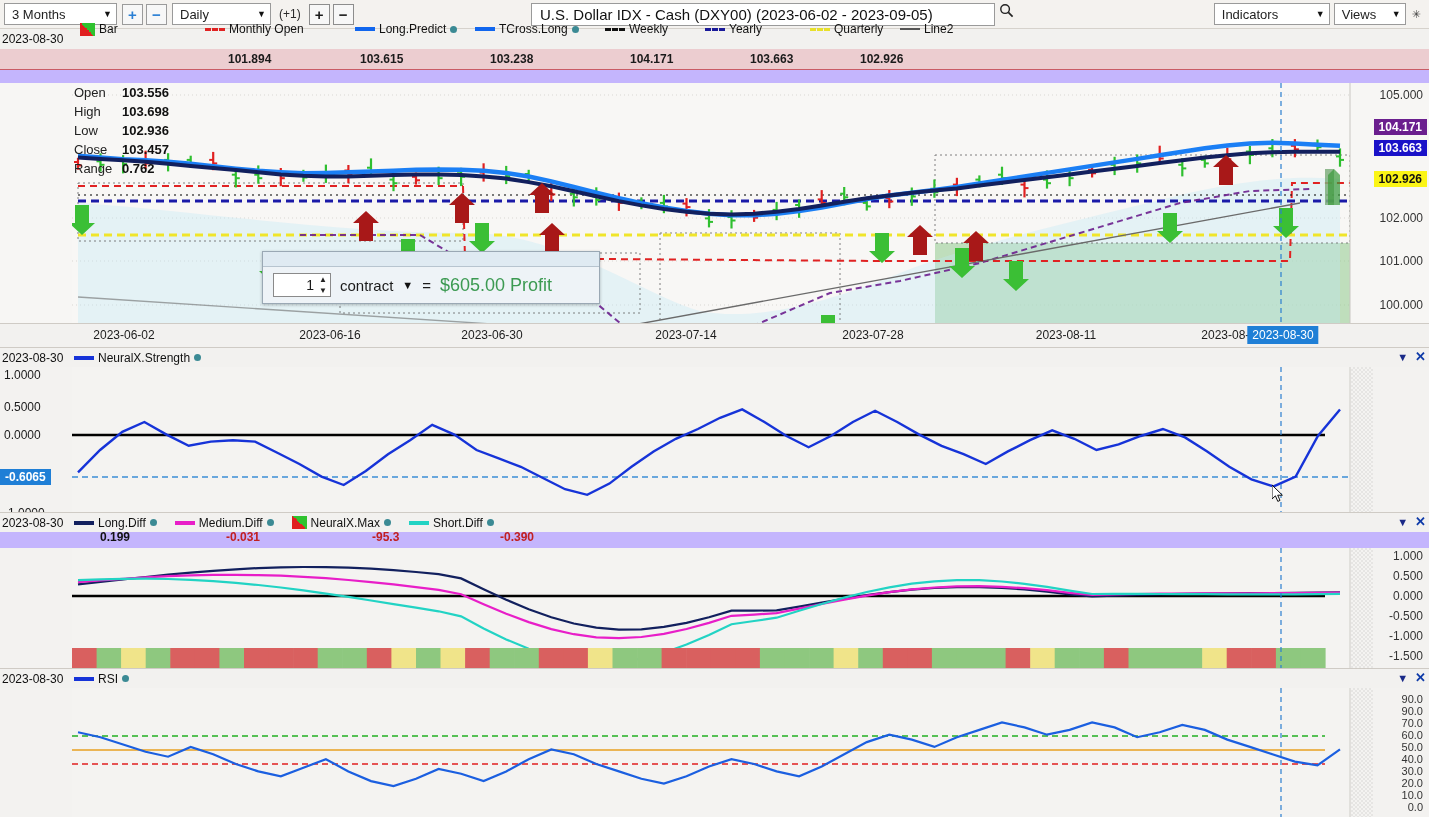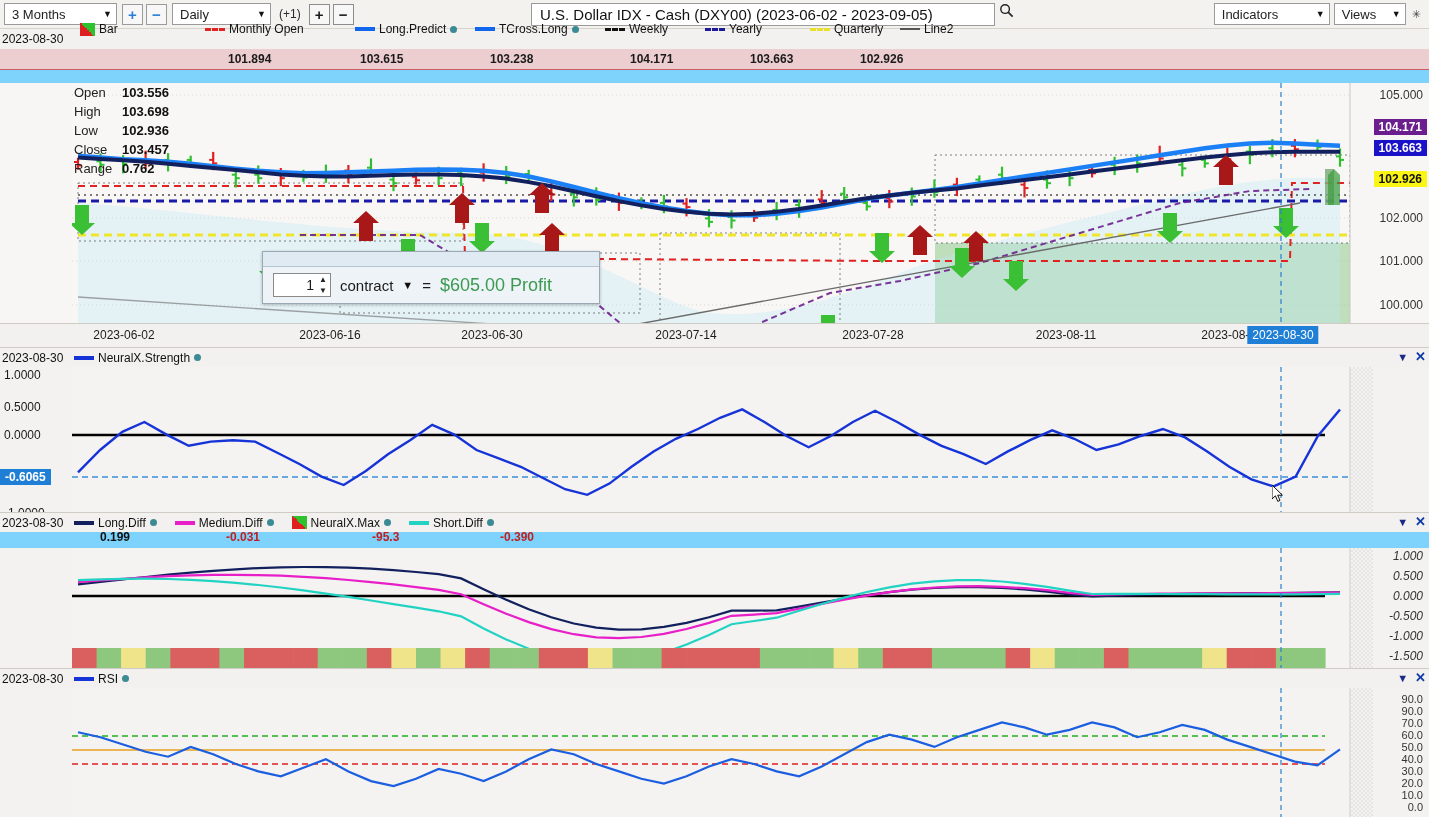--- a/index.html
+++ b/index.html
@@ -40,21 +40,21 @@
     height: 23px; min-width: 464px; background: #fff; border: 1px solid #9a9a9a;
     display: flex; align-items: center; padding: 0 8px;
     font-size: 15px; color: #111; cursor: text;
   }
   .search-ico { width: 22px; display: flex; align-items: center; justify-content: center;
      font-size: 16px; color: #333; cursor: pointer; }
   .tb-right { margin-left: auto; display: flex; align-items: center; gap: 4px; padding-right: 2px;}
   .star { color: #444; font-size: 11px; padding: 0 2px; cursor: pointer;}
 
   
-  .panel { position: absolute; left: 0; width: 1429px; background: #7dd3fc; }
+  .panel { position: absolute; left: 0; width: 1429px; background: #c4b5fd; }
   .pnl-head {
     position: relative; height: 20px;
     display: flex; align-items: center;
     font-size: 12px; color: #111;
     background: #f2f1ef;
     border-top: 1px solid #cfcbc5;
   }
   .pnl-date { width: 74px; padding-left: 2px; font-size: 12px; color: #101010; }
   .legend { display: flex; align-items: center; gap: 0px; }
   .leg { display: flex; align-items: center; gap: 4px; margin-right: 18px; white-space: nowrap;}
@@ -604,21 +604,21 @@
         <span class="x">✕</span>
       </div>
     </div>
     <div id="diff-values" style="position:absolute;left:74px;top:18px;height:17px;">
         <span style="position:absolute;left:26px;font-size:12px;font-weight:bold;color:#111111;">0.199</span>
         <span style="position:absolute;left:152px;font-size:12px;font-weight:bold;color:#c12020;">-0.031</span>
         <span style="position:absolute;left:298px;font-size:12px;font-weight:bold;color:#c12020;">-95.3</span>
         <span style="position:absolute;left:426px;font-size:12px;font-weight:bold;color:#c12020;">-0.390</span>
       </div>
 
-    <div class="plot" style="position:absolute;left:0;top:36px;width:1429px;height:128px;font-style:italic;">
+    <div class="plot" style="position:absolute;left:0;top:36px;width:1429px;height:128px;">
       <svg width="1429" height="128" style="position:absolute;left:0;top:0;">
         <rect x="0" y="0" width="1429" height="128" fill="#f3f2f0"></rect>
         <rect x="72" y="0" width="1278" height="128" fill="#f4f3f1"></rect>
         <line x1="72" y1="48" x2="1325" y2="48" stroke="#000" stroke-width="2.5"></line>
         <polyline id="sr-long" fill="none" stroke="#12205e" stroke-width="2.2" points="78.0,36.4 100.5,33.9 123.1,31.4 145.6,29.0 168.1,26.7 190.7,24.6 213.2,22.8 235.8,21.3 258.3,20.1 280.8,19.3 303.4,19.0 325.9,19.1 348.4,19.6 371.0,20.6 393.5,22.1 416.0,24.0 438.6,26.2 461.1,30.4 483.6,41.3 506.2,51.7 528.7,61.2 551.3,69.2 573.8,75.5 596.3,79.6 618.9,81.6 641.4,81.3 663.9,78.9 686.5,74.8 709.0,69.2 731.5,62.6 754.1,62.6 776.6,62.4 799.1,58.6 821.7,54.7 844.2,50.8 866.8,47.2 889.3,44.2 911.8,41.7 934.4,40.0 956.9,39.1 979.4,39.1 1002.0,39.9 1024.5,41.4 1047.0,43.6 1069.6,46.3 1092.1,48.4 1114.6,47.6 1137.2,46.8 1159.7,46.3 1182.3,45.9 1204.8,45.5 1227.3,45.3 1249.9,45.1 1272.4,45.0 1294.9,44.9 1317.5,44.7 1340.0,44.4"></polyline>
         <polyline id="sr-medium" fill="none" stroke="#e81ec8" stroke-width="2.2" points="78.0,34.2 100.5,32.4 123.1,30.8 145.6,29.4 168.1,28.2 190.7,27.4 213.2,26.9 235.8,26.8 258.3,27.1 280.8,27.7 303.4,28.8 325.9,30.2 348.4,32.0 371.0,34.1 393.5,36.4 416.0,39.1 438.6,41.8 461.1,46.2 483.6,56.2 506.2,65.7 528.7,74.1 551.3,81.1 573.8,86.2 596.3,89.3 618.9,90.2 641.4,89.0 663.9,85.9 686.5,81.0 709.0,74.9 731.5,67.8 754.1,66.6 776.6,65.1 799.1,60.6 821.7,56.0 844.2,51.6 866.8,47.6 889.3,44.2 911.8,41.4 934.4,39.5 956.9,38.4 979.4,38.2 1002.0,38.8 1024.5,40.2 1047.0,42.2 1069.6,44.8 1092.1,46.9 1114.6,46.4 1137.2,46.0 1159.7,45.7 1182.3,45.5 1204.8,45.4 1227.3,45.3 1249.9,45.3 1272.4,45.2 1294.9,45.1 1317.5,44.9 1340.0,44.6"></polyline>
         <polyline id="sr-short" fill="none" stroke="#22d3c4" stroke-width="2.2" points="78.0,32.2 100.5,31.3 123.1,30.8 145.6,30.7 168.1,31.0 190.7,31.9 213.2,33.1 235.8,34.8 258.3,37.0 280.8,39.5 303.4,42.4 325.9,45.6 348.4,48.9 371.0,52.5 393.5,56.1 416.0,59.7 438.6,63.3 461.1,68.4 483.6,80.4 506.2,91.4 528.7,100.8 551.3,108.0 573.8,112.8 596.3,114.9 618.9,114.1 641.4,110.7 663.9,104.7 686.5,96.6 709.0,86.9 731.5,76.2 754.1,73.0 776.6,69.7 799.1,62.8 821.7,56.0 844.2,49.6 866.8,44.0 889.3,39.3 911.8,35.7 934.4,33.3 956.9,32.1 979.4,32.2 1002.0,33.5 1024.5,35.8 1047.0,38.9 1069.6,42.7 1092.1,46.0 1114.6,45.9 1137.2,45.9 1159.7,46.0 1182.3,46.1 1204.8,46.2 1227.3,46.4 1249.9,46.4 1272.4,46.4 1294.9,46.3 1317.5,46.1 1340.0,45.9"></polyline>
         <g id="neuralx-strip">
             <rect x="72.0" y="100" width="25.2" height="24" fill="#d9605f"></rect>
             <rect x="96.6" y="100" width="25.2" height="24" fill="#8ec87f"></rect>

